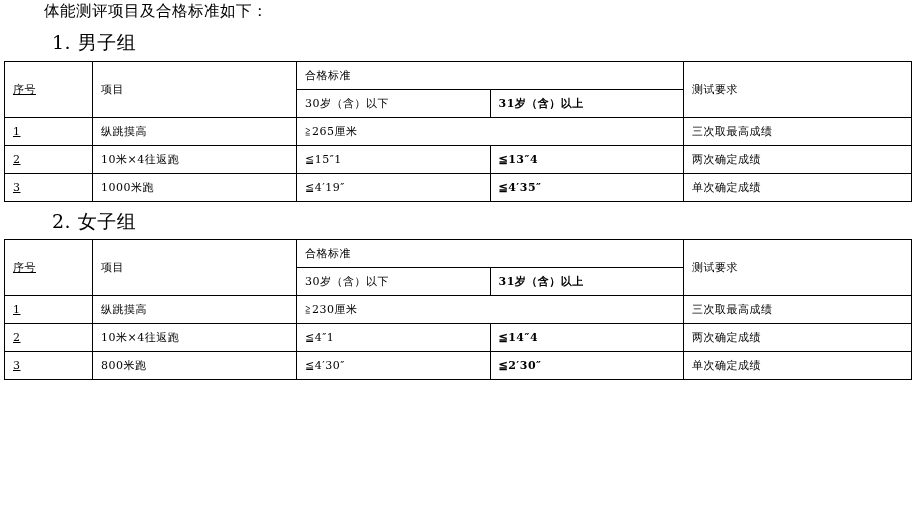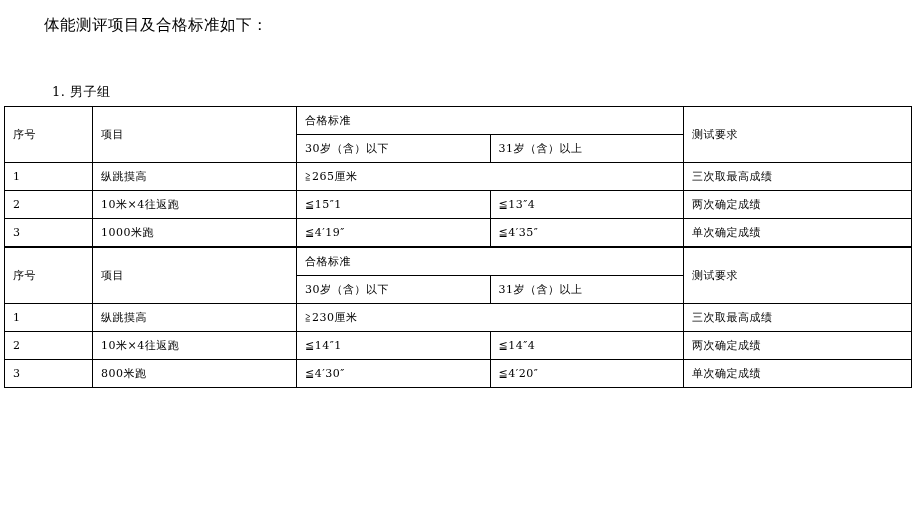--- a/index.html
+++ b/index.html
@@ -17,49 +17,48 @@
   .page {
     position: relative;
     width: 915px;
     height: 532px;
     box-sizing: border-box;
     padding: 0;
   }
   .intro {
     font-size: 15.5px;
     line-height: 1.5;
-    padding: 14px 0 0 44px;
+    padding: 0 0 0 44px;
     letter-spacing: 0.5px;
   }
   .section-title {
-    font-size: 13px;
+    font-size: 19px;
     line-height: 1.5;
     padding: 5px 0 4px 52px;
     letter-spacing: 0.5px;
-    margin-top: 40px;
   }
   table.std {
     border-collapse: collapse;
     width: 908px;
     margin: 0 0 0 4px;
     table-layout: fixed;
   }
   table.std td {
     border: 1px solid #000000;
     font-size: 11px;
     padding: 6px 8px;
     vertical-align: middle;
     letter-spacing: 0.5px;
     height: 28px;
     box-sizing: border-box;
   }
-  .c-no    { width: 88px; }
+  .c-no    { width: 88px; text-decoration: underline; }
   .c-item  { width: 204px; }
   .c-a     { width: 172px; }
-  .c-b     { width: 172px; }
+  .c-b     { width: 172px; font-weight: bold; }
   .c-req   { width: 228px; }
   .hdr-std { text-align: left; }
   .tight { padding-top: 5px; padding-bottom: 5px; }
 </style>
 </head>
 <body>
 
 <div class="page">
 
   <div class="intro">体能测评项目及合格标准如下：</div>
@@ -94,20 +93,21 @@
       <tr>
         <td class="c-no tight">3</td>
         <td class="c-item tight">1000米跑</td>
         <td class="c-a tight">≦4′19″</td>
         <td class="c-b tight">≦4′35″</td>
         <td class="c-req tight">单次确定成绩</td>
       </tr>
     </tbody>
   </table>
 
+  <div class="section-title">2. 女子组</div>
 
   <table class="std">
     <tbody>
       <tr>
         <td class="c-no hdr-std" rowspan="2">序号</td>
         <td class="c-item hdr-std" rowspan="2">项目</td>
         <td class="hdr-std" colspan="2">合格标准</td>
         <td class="c-req hdr-std" rowspan="2">测试要求</td>
       </tr>
       <tr>
@@ -116,27 +116,27 @@
       </tr>
       <tr>
         <td class="c-no tight">1</td>
         <td class="c-item tight">纵跳摸高</td>
         <td class="tight" colspan="2">≧230厘米</td>
         <td class="c-req tight">三次取最高成绩</td>
       </tr>
       <tr>
         <td class="c-no tight">2</td>
         <td class="c-item tight">10米×4往返跑</td>
-        <td class="c-a tight">≦14″1</td>
+        <td class="c-a tight">≦4″1</td>
         <td class="c-b tight">≦14″4</td>
         <td class="c-req tight">两次确定成绩</td>
       </tr>
       <tr>
         <td class="c-no tight">3</td>
         <td class="c-item tight">800米跑</td>
         <td class="c-a tight">≦4′30″</td>
-        <td class="c-b tight">≦4′20″</td>
+        <td class="c-b tight">≦2′30″</td>
         <td class="c-req tight">单次确定成绩</td>
       </tr>
     </tbody>
   </table>
 
 </div>
 
 </body></html>

